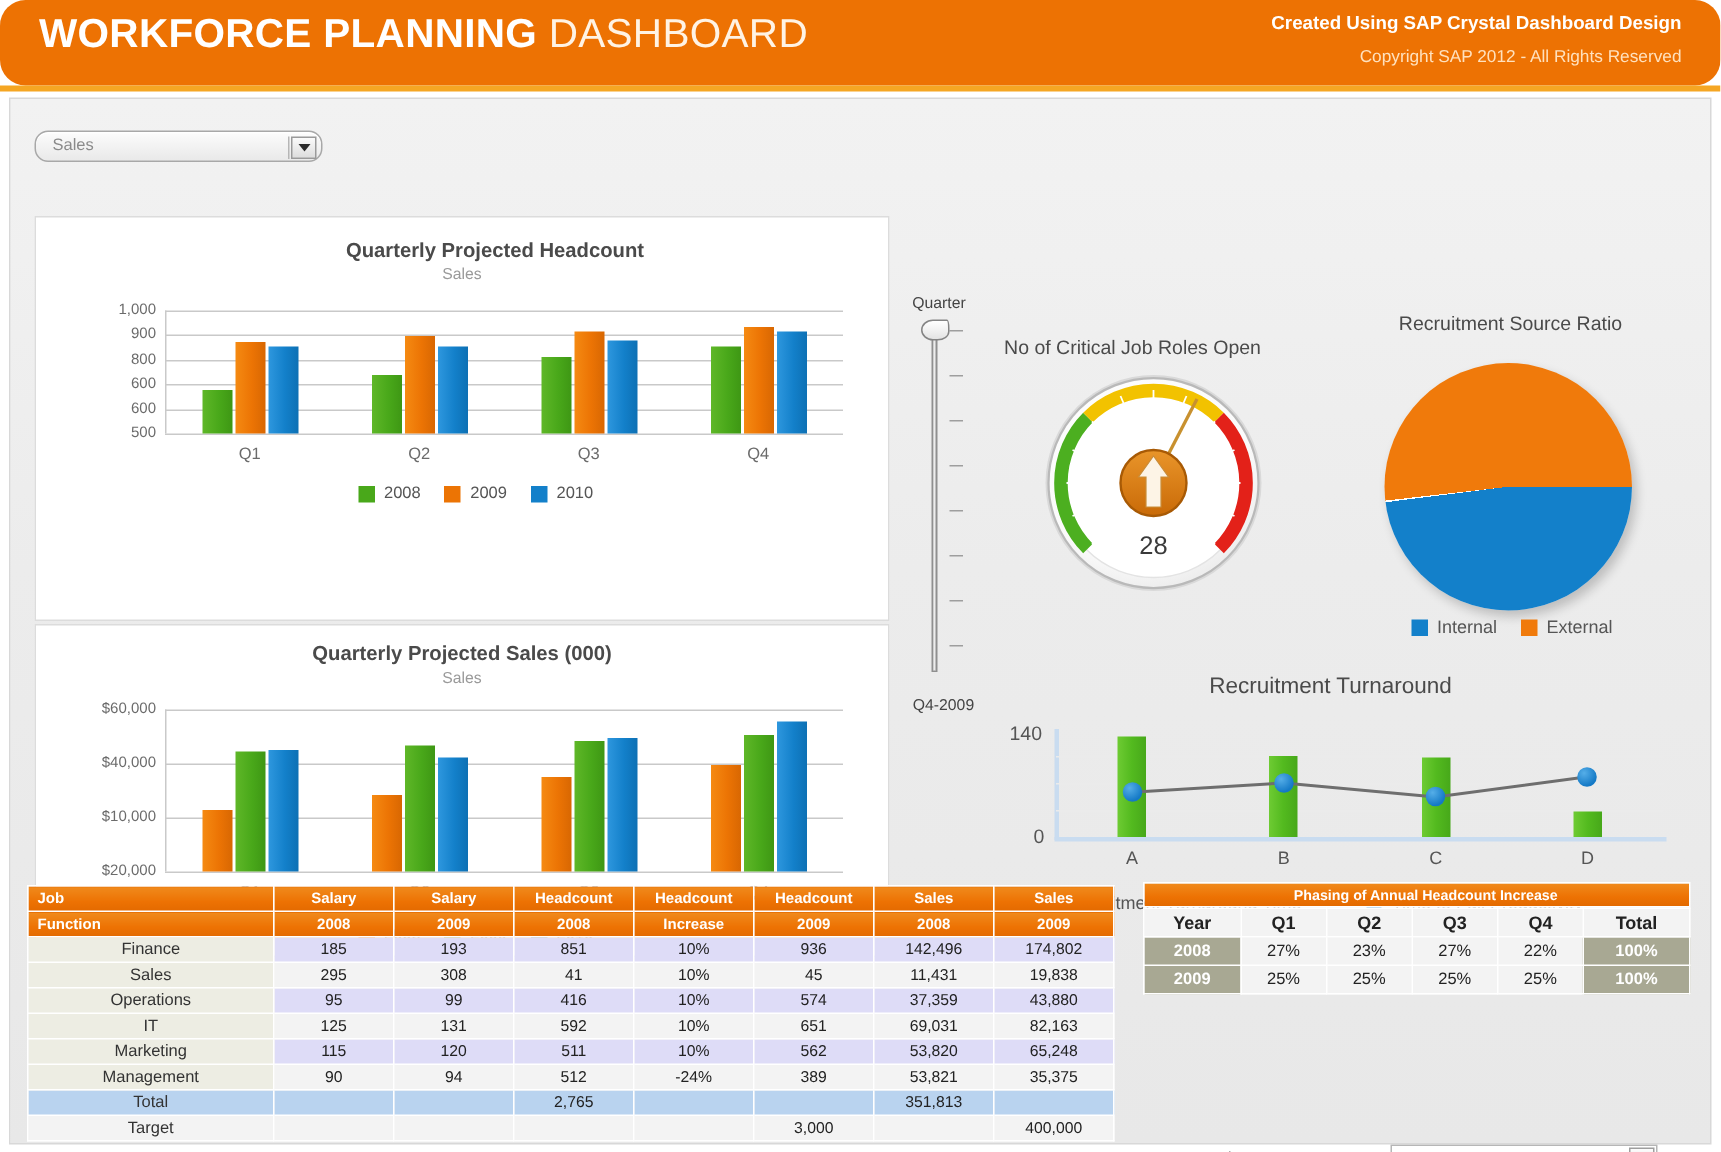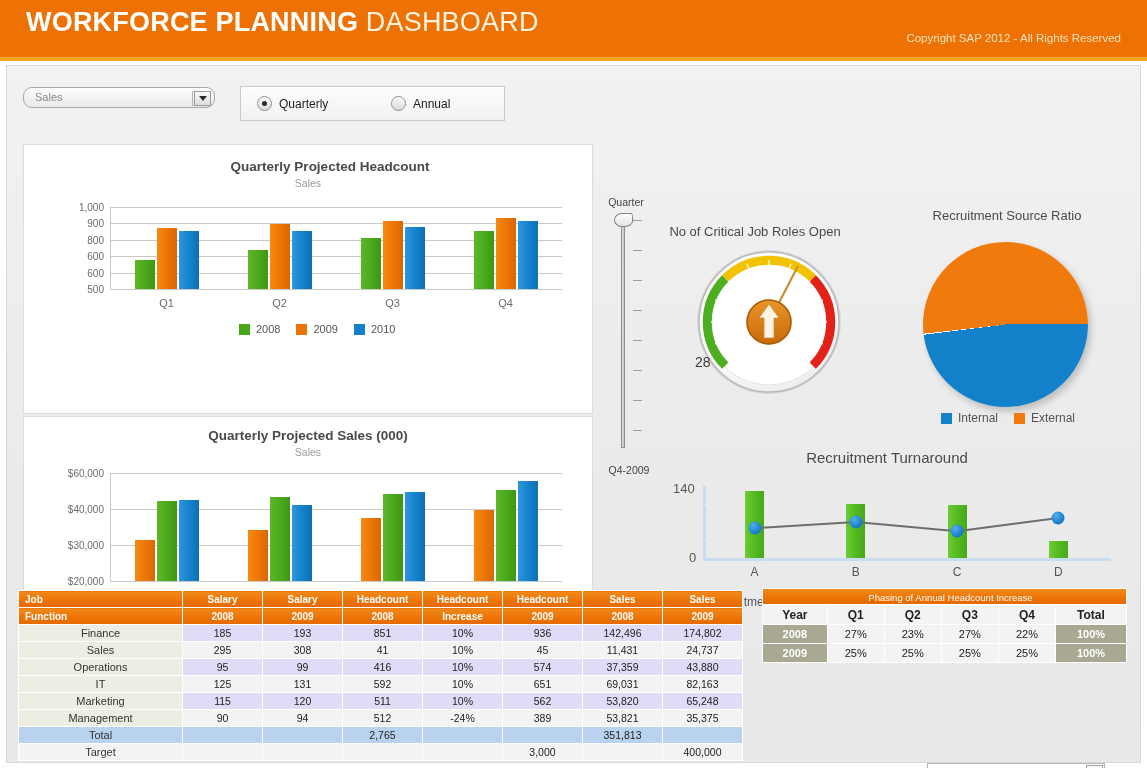--- a/index.html
+++ b/index.html
@@ -10,20 +10,21 @@
     font-family:"Liberation Sans", sans-serif;
     background:#ffffff;
     overflow:hidden;
     position:relative;
   }
 
   
   #header {
     position:absolute; left:0; top:0; width:1147px; height:57px;
     background:#ED7203;
+    border-radius:17px;
   }
   #header-accent {
     position:absolute; left:0; top:57px; width:1147px; height:4px;
     background:#F5A623;
   }
   #title {
     position:absolute; left:26px; top:7px;
     font-size:27px; letter-spacing:0.2px; color:#FFFFFF; white-space:nowrap;
   }
   #title .bold { font-weight:bold; }
@@ -146,22 +147,22 @@
     font-size:10.5px; color:#444;
   }
 
   
   #gauge-title {
     position:absolute; left:632px; top:158px; width:232px; text-align:center;
     font-size:13px; color:#4A4A4A;
   }
   #gauge { position:absolute; left:688px; top:182px; width:148px; height:148px; }
   #gauge-value {
-    position:absolute; left:688px; top:288px; width:148px; text-align:left;
-    font-size:14px; color:#3A3A3A;
+    position:absolute; left:688px; top:288px; width:148px; text-align:center;
+    font-size:17px; color:#3A3A3A;
   }
 
   
   #pie-title {
     position:absolute; left:880px; top:142px; width:240px; text-align:center;
     font-size:13px; color:#4A4A4A;
   }
   #pie {
     position:absolute; left:916px; top:176px; width:165px; height:165px;
     border-radius:50%;
@@ -212,21 +213,21 @@
   tr.total-row td { background:#B9D3EF; }
   tr.total-row td.jobcell { background:#B9D3EF; text-align:left; }
   tr.target-row td { background:#F3F3F3; }
   tr.target-row td.jobcell { background:#F3F3F3; text-align:left; }
 
   
   #phasing-wrap { position:absolute; left:755px; top:522px; width:365px; }
   #phasing-title {
     height:17px; line-height:17px; text-align:center;
     background:linear-gradient(180deg,#F08A1C,#ED7203 60%,#E36A00);
-    color:#FFFFFF; font-size:9.5px; font-weight:normal;
+    color:#FFFFFF; font-size:9.5px; font-weight:bold;
     border:1px solid #FFFFFF;
     padding-left:12px;
   }
   #phasing-table { border-collapse:collapse; width:365px; font-size:11px; }
   #phasing-table td, #phasing-table th {
     border:1px solid #FFFFFF; height:19px; text-align:center; background:#F3F3F3; color:#222;
   }
   #phasing-table th { font-weight:bold; font-size:12px; }
   #phasing-table td.yearcell {
     background:#A8A893; color:#FFFFFF; font-weight:bold; font-size:11px;
@@ -250,46 +251,35 @@
   #spin-up { top:1px; }
 </style>
 </head>
 <body>
 
 <div id="header">
   <div id="title">
     <span class="bold">WORKFORCE PLANNING</span>
     <span class="light">DASHBOARD</span>
   </div>
+  <div id="credit1">Created Using SAP Crystal Dashboard Design</div>
   <div id="credit2">Copyright SAP 2012 - All Rights Reserved</div>
 </div>
 <div id="header-accent"></div>
 
 <div id="canvas">
 
   <div id="dropdown">
     <span id="dropdown-label">Sales</span>
     <div id="dropdown-divider"></div>
     <div id="dropdown-arrow-box">
         <span class="tri"></span>
       </div>
   </div>
 
-  <div id="radio-panel">
-    <div class="radio-item" id="radio-quarterly">
-      <span class="radio-circle">
-          <span class="radio-dot"></span>
-        </span>
-      <span class="radio-label">Quarterly</span>
-    </div>
-    <div class="radio-item" id="radio-annual">
-      <span class="radio-circle"></span>
-      <span class="radio-label">Annual</span>
-    </div>
-  </div>
 
   <div class="panel" id="panel-headcount">
     <div class="chart-title" style="top:14px;margin-left:44px;">Quarterly Projected Headcount</div>
     <div class="chart-sub" style="top:32px;">Sales</div>
     <div class="plot" id="plot-headcount" style="left:86px; top:62px; width:452px; height:82px;">
         <div class="gridline" style="top: 0px;"></div>
         <div class="ytick" style="top: 0px;">1,000</div>
         <div class="gridline" style="top: 16.4px;"></div>
         <div class="ytick" style="top: 16.4px;">900</div>
         <div class="gridline" style="top: 32.8px;"></div>
@@ -336,21 +326,21 @@
 
   <div class="panel" id="panel-sales">
     <div class="chart-title" style="top:11px;">Quarterly Projected Sales (000)</div>
     <div class="chart-sub" style="top:29px;">Sales</div>
     <div class="plot" id="plot-sales" style="left:86px; top:56px; width:452px; height:108px;">
         <div class="gridline" style="top: 0px;"></div>
         <div class="ytick" style="top: 0px;">$60,000</div>
         <div class="gridline" style="top: 36px;"></div>
         <div class="ytick" style="top: 36px;">$40,000</div>
         <div class="gridline" style="top: 72px;"></div>
-        <div class="ytick" style="top: 72px;">$30,000</div>
+        <div class="ytick" style="top: 72px;">$10,000</div>
         <div class="gridline" style="top: 108px;"></div>
         <div class="ytick" style="top: 108px;">$20,000</div>
         <div class="axis-v" style="left: 0px;"></div>
         <div class="bar orange" style="left: 24.5px; width: 20px; height: 41.04px;"></div>
         <div class="bar green" style="left: 46.5px; width: 20px; height: 80.28px;"></div>
         <div class="bar blue" style="left: 68.5px; width: 20px; height: 81.36px;"></div>
         <div class="xtick" style="left: 56.5px; top: 116px;">Q1</div>
         <div class="bar orange" style="left: 137.5px; width: 20px; height: 51.48px;"></div>
         <div class="bar green" style="left: 159.5px; width: 20px; height: 83.52px;"></div>
         <div class="bar blue" style="left: 181.5px; width: 20px; height: 76.32px;"></div>
@@ -524,21 +514,21 @@
           <td class="alt">174,802</td>
         </tr>
         <tr>
           <td class="jobcell">Sales</td>
           <td class="plain">295</td>
           <td class="plain">308</td>
           <td class="plain">41</td>
           <td class="plain">10%</td>
           <td class="plain">45</td>
           <td class="plain">11,431</td>
-          <td class="plain">24,737</td>
+          <td class="plain">19,838</td>
         </tr>
         <tr>
           <td class="jobcell">Operations</td>
           <td class="alt">95</td>
           <td class="alt">99</td>
           <td class="alt">416</td>
           <td class="alt">10%</td>
           <td class="alt">574</td>
           <td class="alt">37,359</td>
           <td class="alt">43,880</td>

